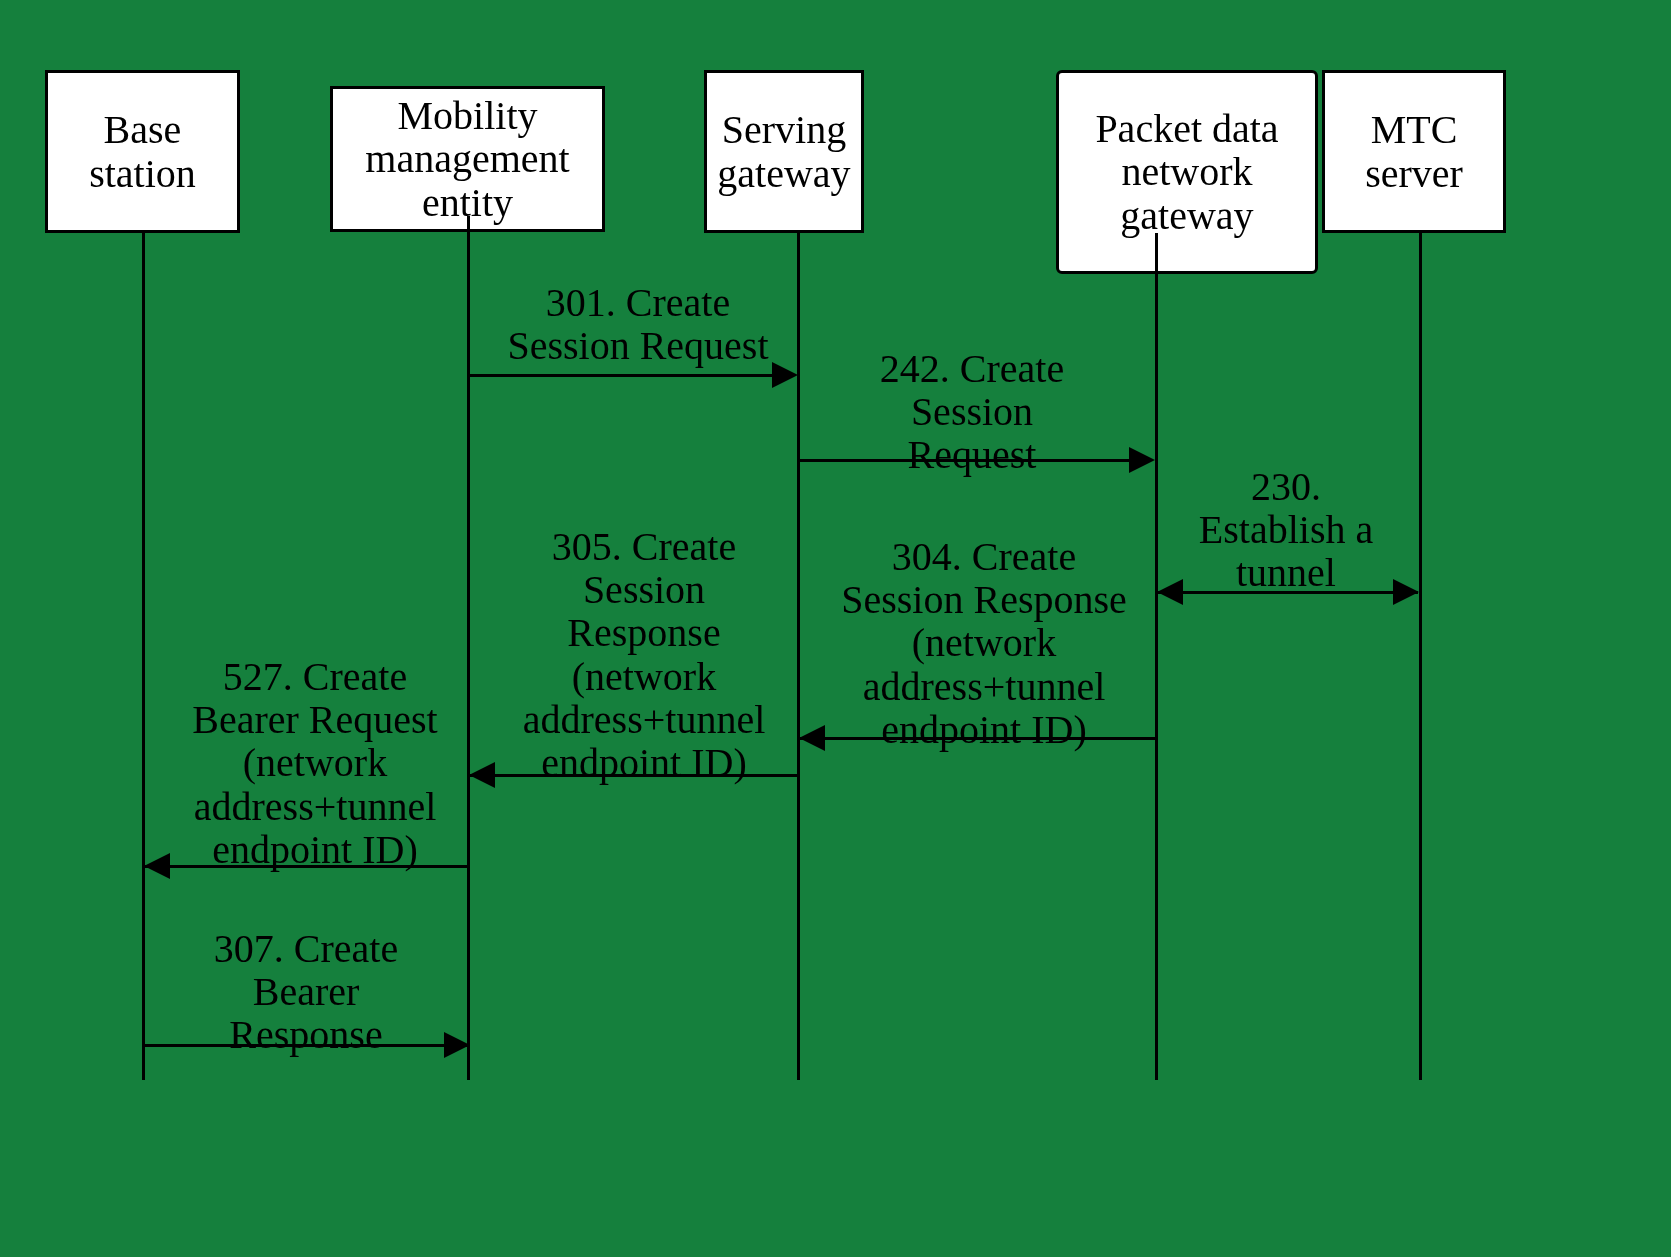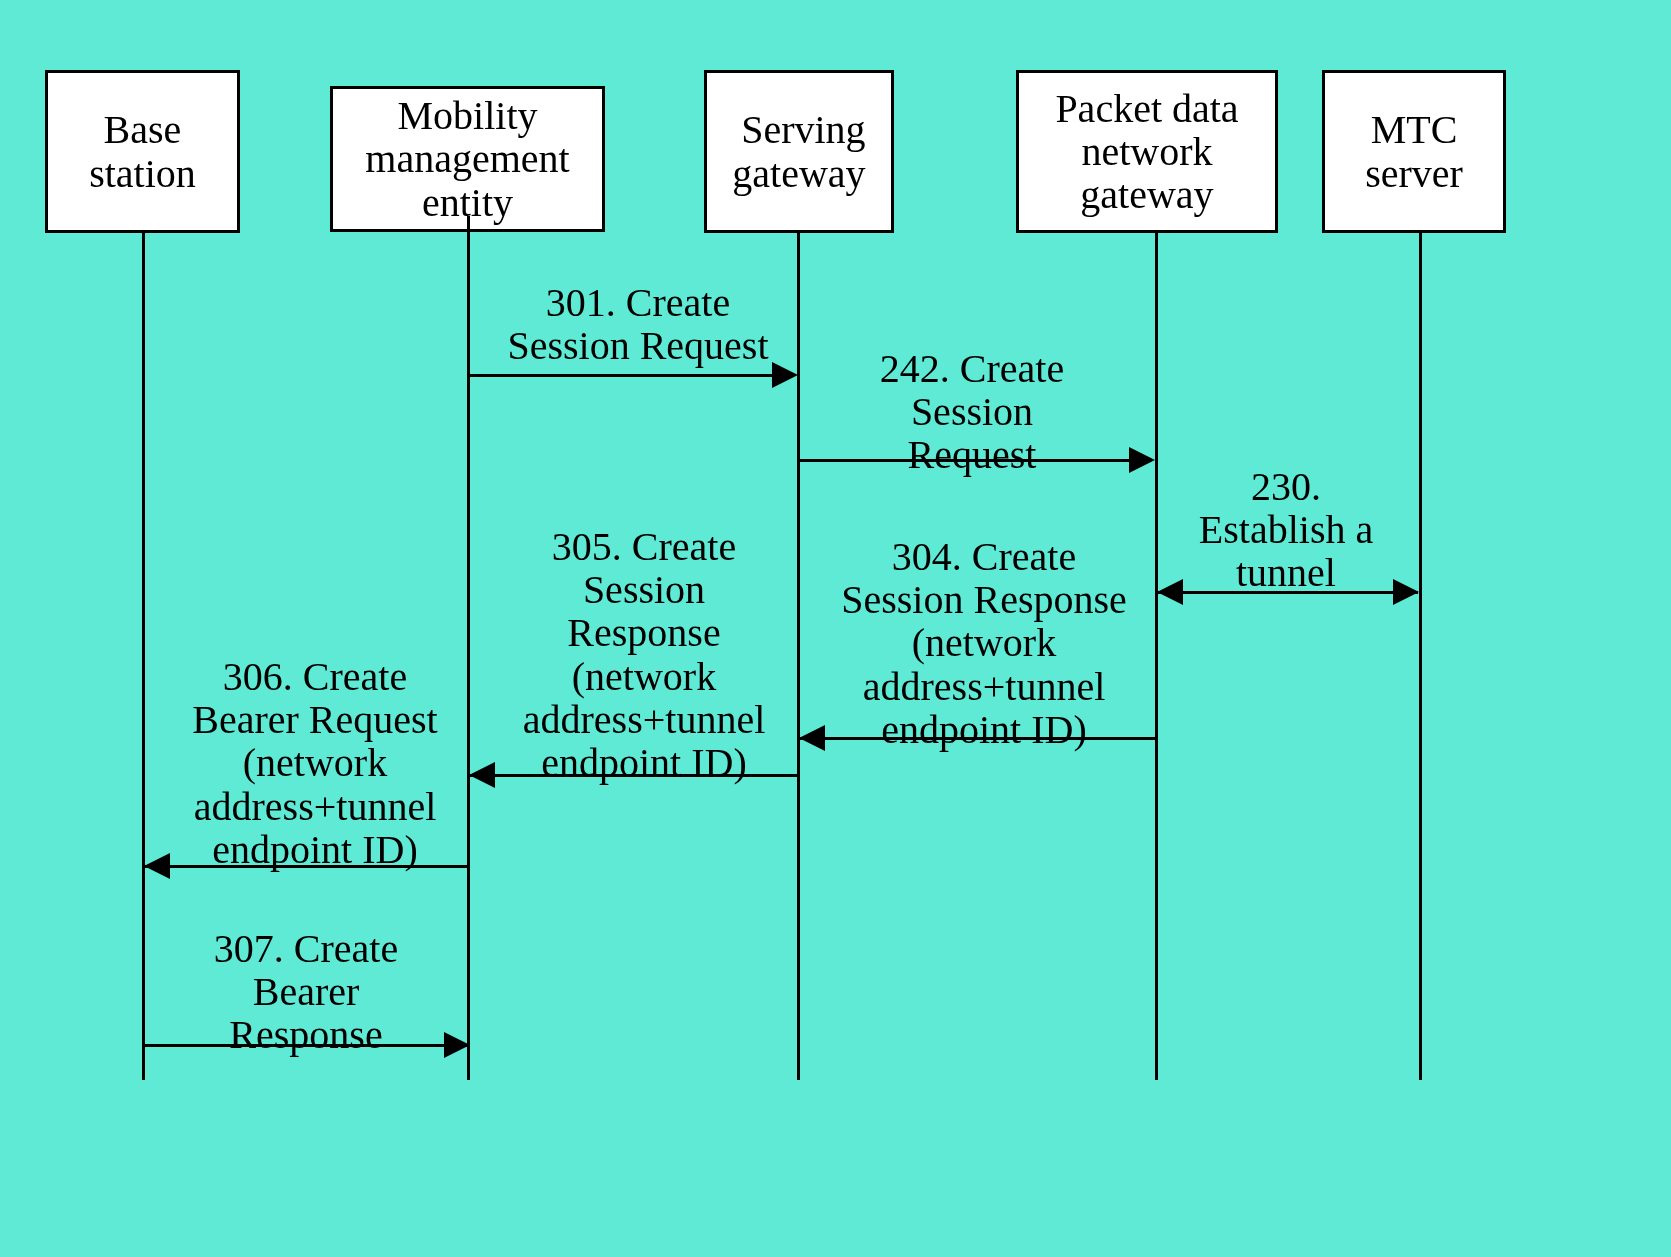--- a/index.html
+++ b/index.html
@@ -8,21 +8,21 @@
     background: #ffffff;
   }
   body {
     font-family: "Liberation Serif", "DejaVu Serif", serif;
     color: #000000;
   }
   #canvas {
     position: relative;
     width: 1671px;
     height: 1257px;
-    background: #5eead4;
+    background: #15803d;
     overflow: hidden;
   }
   .actor-box {
     position: absolute;
     border: 3px solid #000;
     background: #fff;
     box-sizing: border-box;
     display: flex;
     align-items: center;
     justify-content: center;
@@ -69,25 +69,25 @@
 
   <div class="actor-box" style="left:45px; top:70px; width:195px; height:163px;">
     <span style="white-space:pre-line;">Base
 station</span>
   </div>
   <div class="actor-box" style="left:330px; top:86px; width:275px; height:146px;">
     <span style="white-space:pre-line;">Mobility
 management
 entity</span>
   </div>
-  <div class="actor-box" style="left:704px; top:70px; width:190px; height:163px;text-align:right;">
+  <div class="actor-box" style="left:704px; top:70px; width:160px; height:163px;">
     <span style="white-space:pre-line;">Serving
 gateway</span>
   </div>
-  <div class="actor-box" style="left:1016px; top:70px; width:262px; height:163px;">
+  <div class="actor-box" style="left:1056px; top:70px; width:262px; height:204px;border-radius:6px;">
     <span style="white-space:pre-line;">Packet data
 network
 gateway</span>
   </div>
   <div class="actor-box" style="left:1322px; top:70px; width:184px; height:163px;">
     <span style="white-space:pre-line;">MTC
 server</span>
   </div>
 
   <div class="lifeline" style="left:142px; top:233px; height:847px;"></div>
@@ -124,21 +124,21 @@
 
   <div class="msg-label" style="left:494px; top:496px; width:300px;">305. Create
 Session
 Response
 (network
 address+tunnel
 endpoint ID)</div>
   <div class="arrow-line" style="left:470px; top:774px; width:328px;"></div>
   <div class="arrow-head left" style="left:469px; top:762px;"></div>
 
-  <div class="msg-label" style="left:160px; top:626px; width:310px;">306. Create
+  <div class="msg-label" style="left:160px; top:626px; width:310px;">527. Create
 Bearer Request
 (network
 address+tunnel
 endpoint ID)</div>
   <div class="arrow-line" style="left:145px; top:865px; width:325px;"></div>
   <div class="arrow-head left" style="left:144px; top:853px;"></div>
 
   <div class="msg-label" style="left:158px; top:898px; width:296px;">307. Create
 Bearer
 Response</div>

